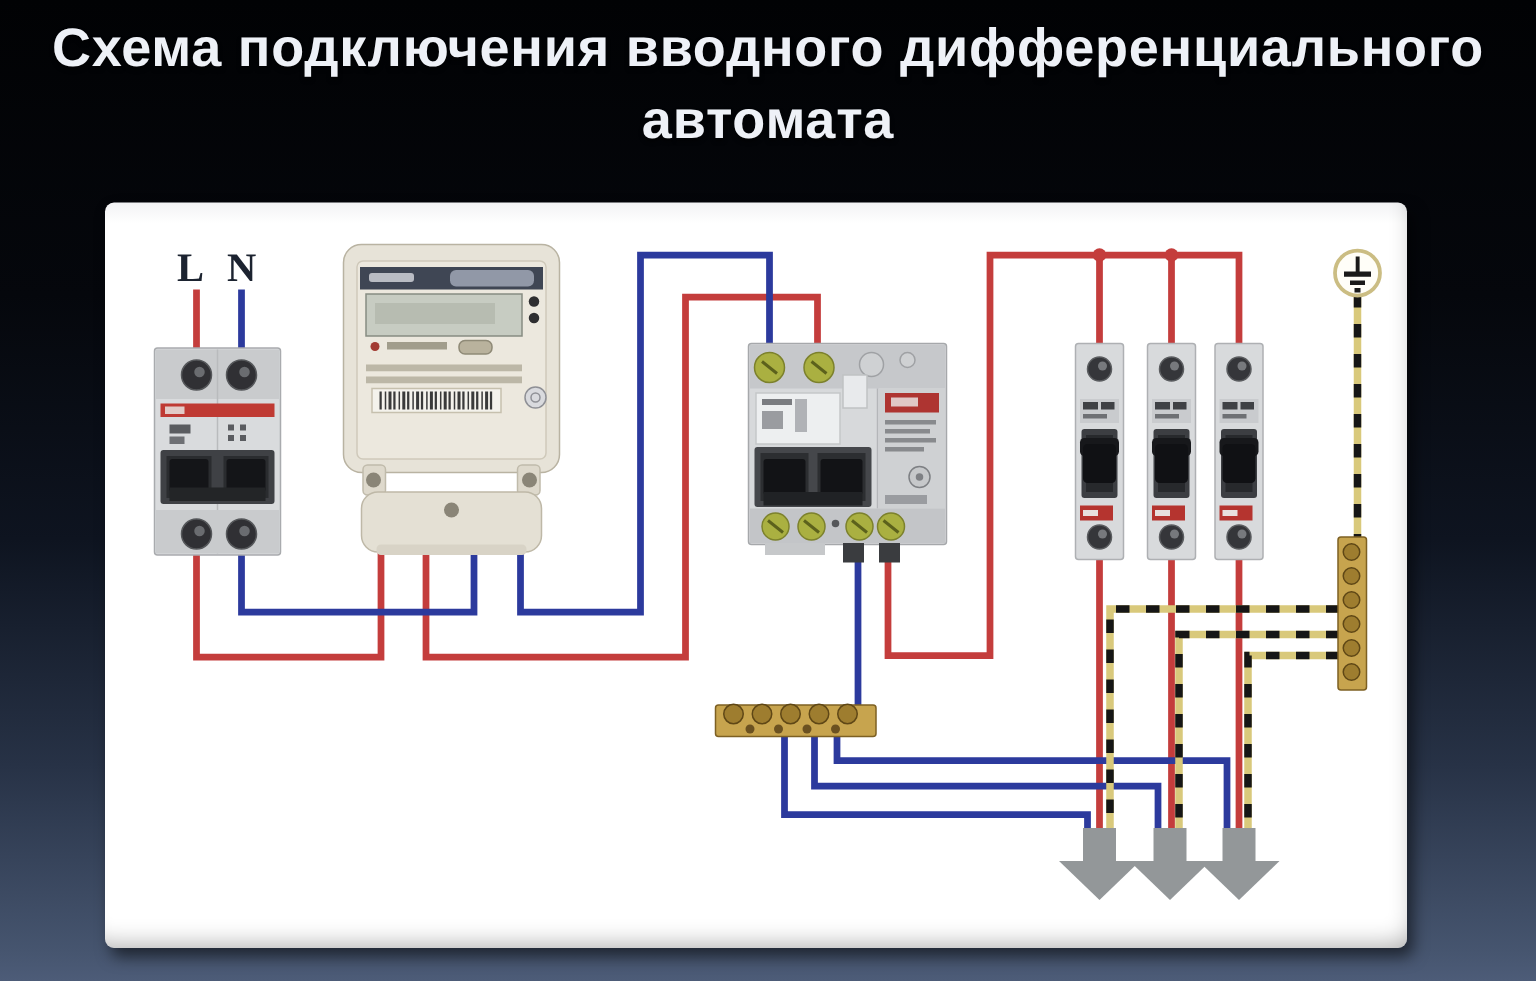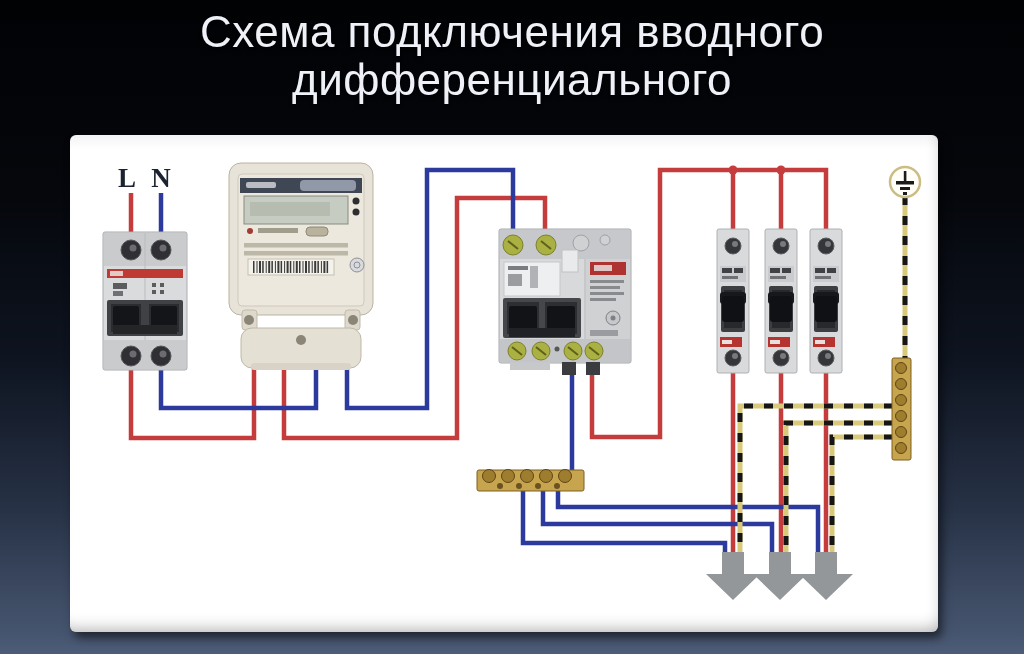--- a/index.html
+++ b/index.html
@@ -3,40 +3,41 @@
 <meta charset="utf-8">
 <style>
   html,body{margin:0;padding:0;background:#000;}
   #stage{
     position:relative;width:1024px;height:654px;overflow:hidden;
     background:linear-gradient(180deg,#010204 0%,#05070c 30%,#0e1420 55%,#273246 78%,#46556f 97%,#4d5c78 100%);
     font-family:"Liberation Sans",sans-serif;
   }
   .title{
     position:absolute;top:8px;left:0;width:100%;
-    text-align:center;color:#eef1f7;font-weight:normal;font-size:44px;line-height:48px;
+    text-align:center;color:#eef1f7;font-weight:bold;font-size:36px;line-height:48px;
     letter-spacing:.5px;text-shadow:0 2px 3px rgba(0,0,0,.6);
   }
   .panel{
     position:absolute;left:70px;top:135px;width:868px;height:497px;border-radius:6px;
     background:linear-gradient(#f2f3f5,#ffffff 14px);
     box-shadow:4px 6px 10px rgba(0,0,0,.55), inset -5px -12px 16px -10px rgba(0,0,0,.32);
   }
   svg{position:absolute;left:0;top:0;}
   .wire-red{stroke:#c43d3c;stroke-width:4.5;fill:none;}
   .wire-blue{stroke:#2c3a9d;stroke-width:4.5;fill:none;}
   .gnd-base{stroke:#d9c97b;stroke-width:5;fill:none;}
   .gnd-dash{stroke:#161616;stroke-width:5;fill:none;stroke-dasharray:9 11;}
 </style>
 </head>
 <body>
 
 <div id="stage">
   <div class="title">
     <div>Схема подключения вводного дифференциального</div>
+    <div>автомата</div>
   </div>
 
   <div class="panel"></div>
 
   <svg width="1024" height="654" viewBox="0 0 1024 654">
 
     <g>
       <path class="wire-red" d="M131 193 V244"></path>
       <path class="wire-red" d="M131 356 V438 H254 V356"></path>
       <path class="wire-red" d="M284 356 V438 H457 V198 H545 V244"></path>

